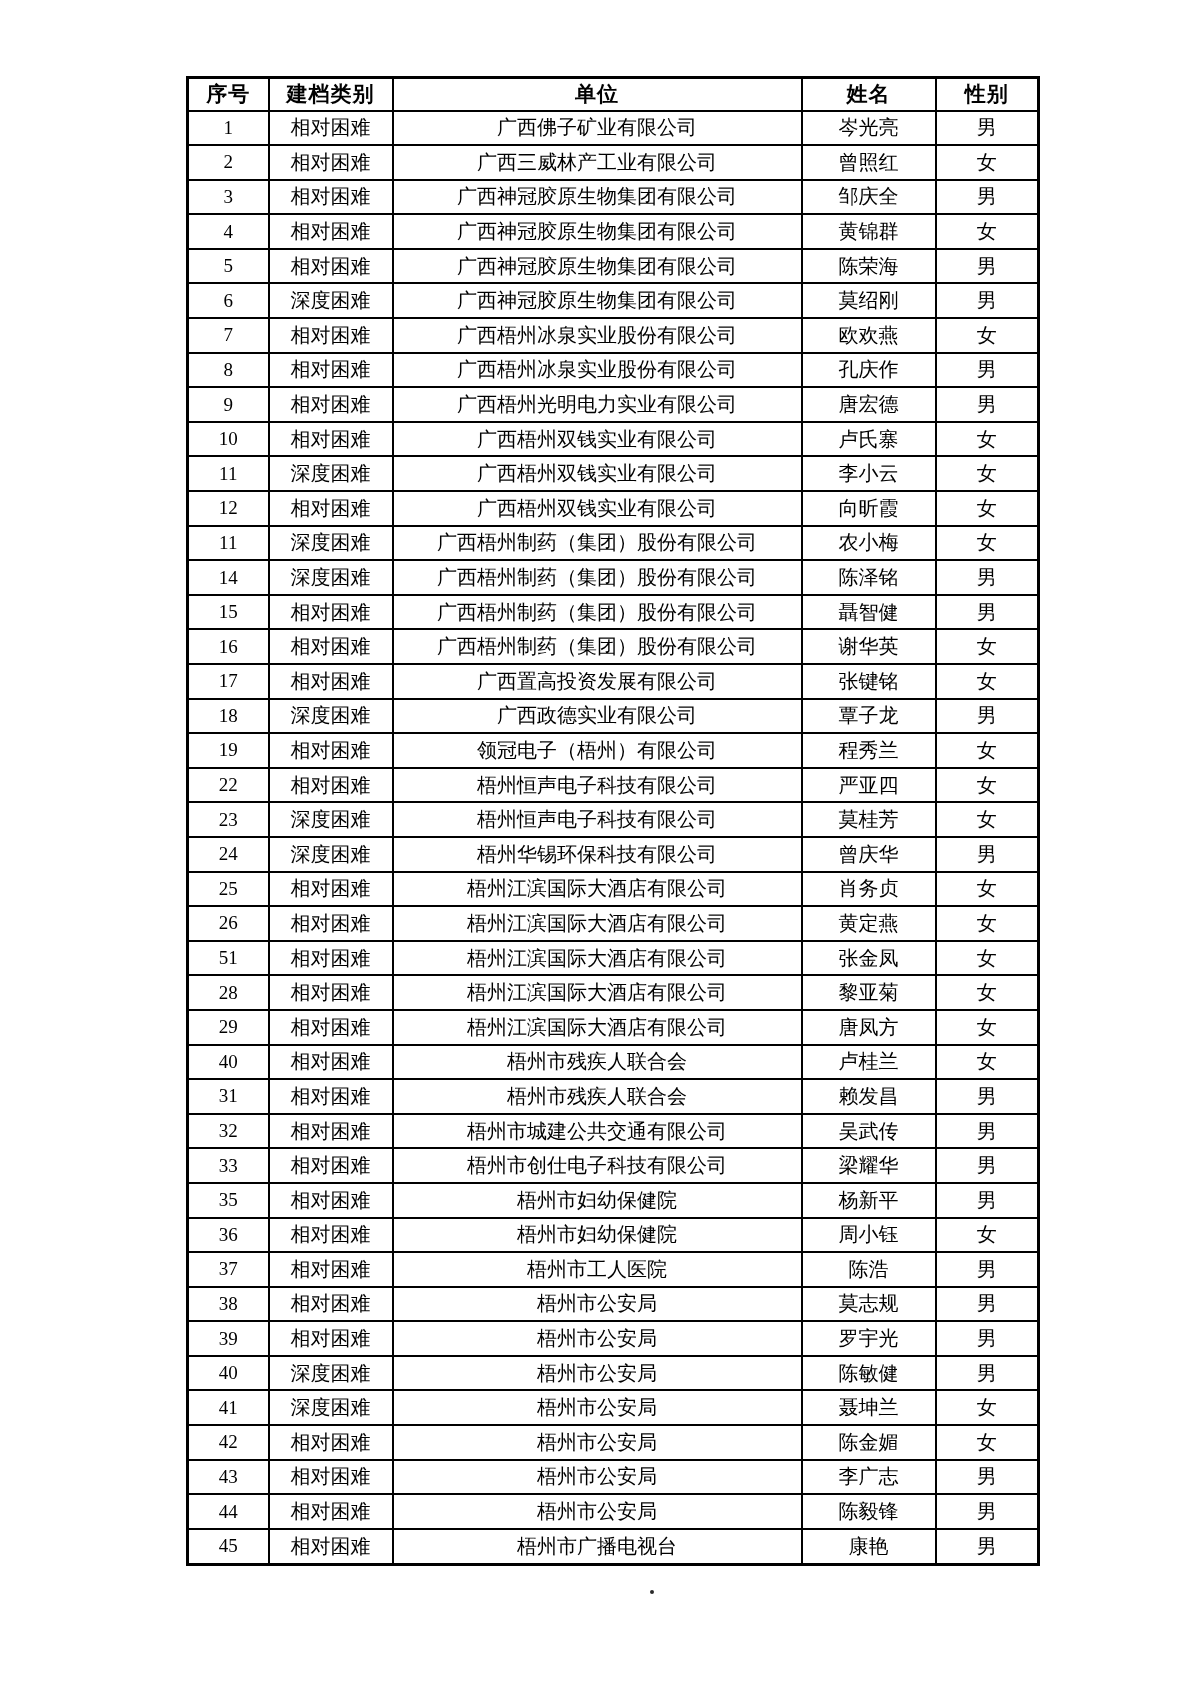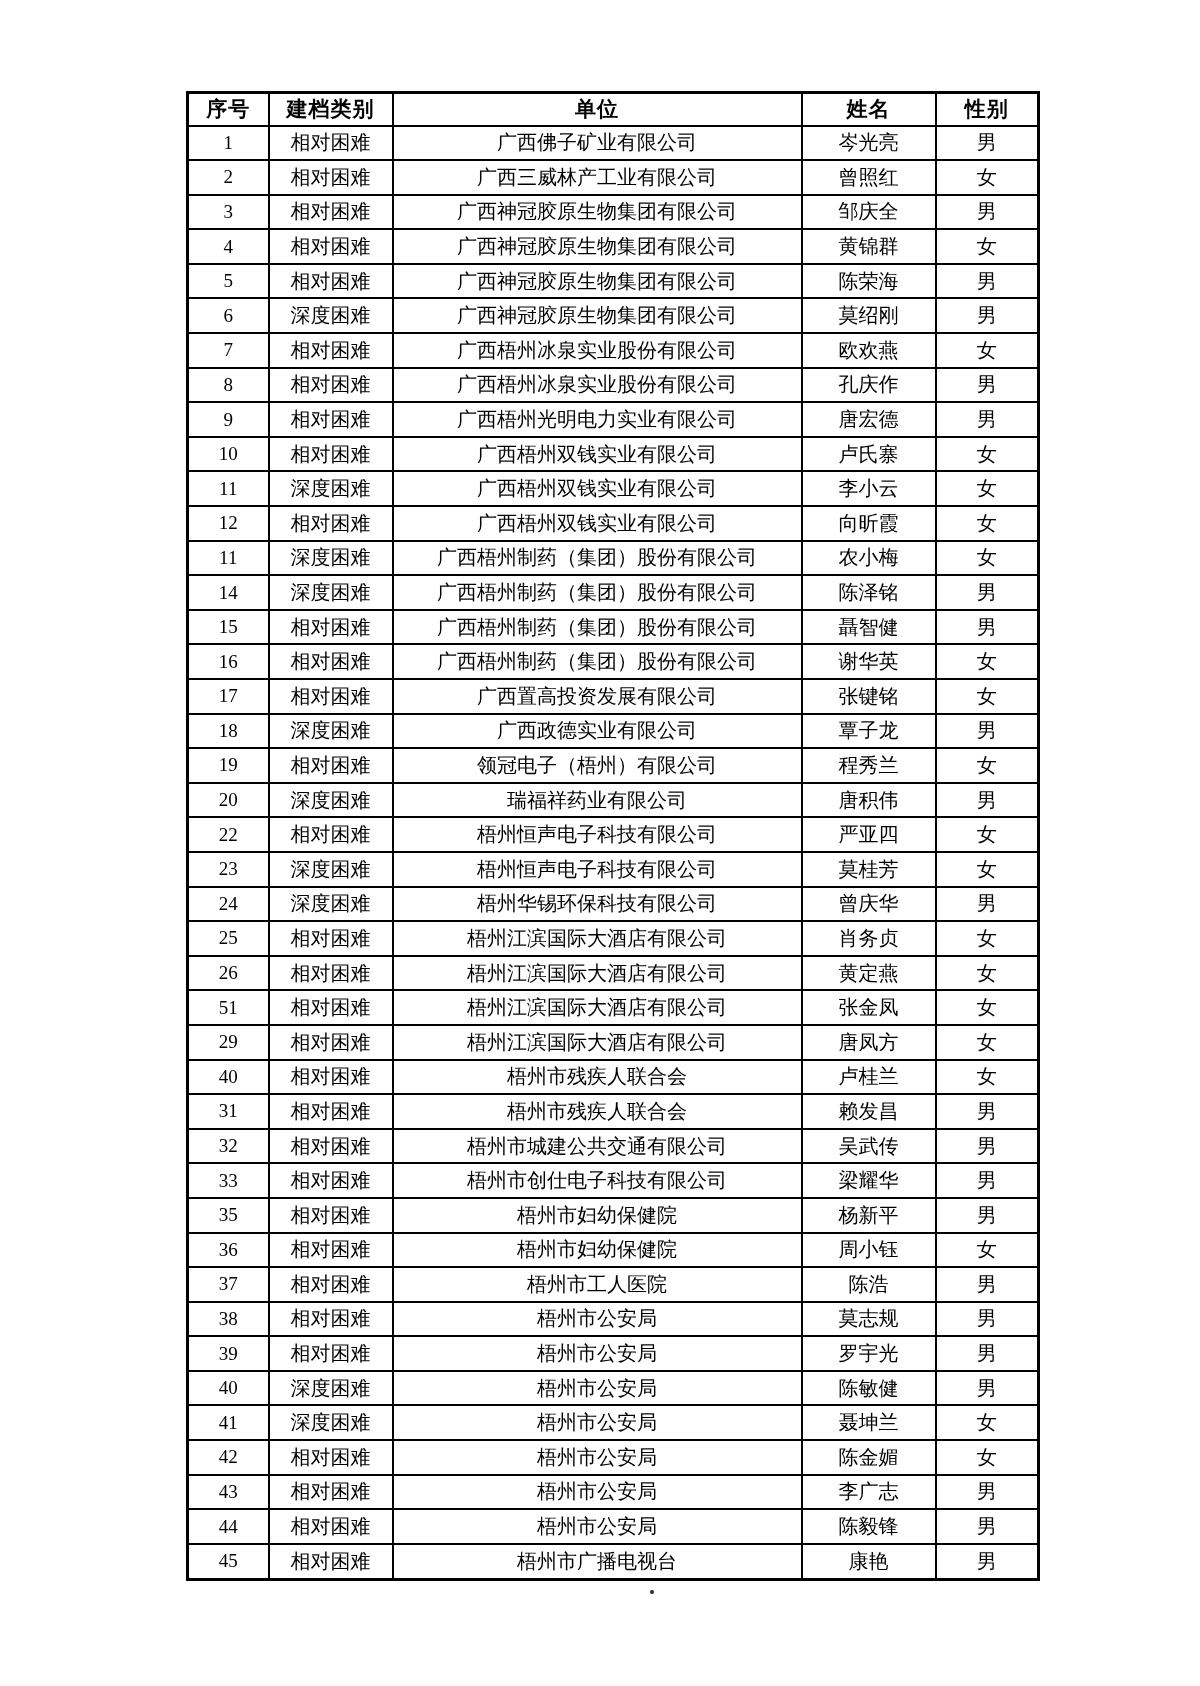--- a/index.html
+++ b/index.html
@@ -12,21 +12,21 @@
     width: 1200px;
     height: 1686px;
     margin: 0 auto;
     background: #ffffff;
     overflow: hidden;
     font-family: "Liberation Serif", "DejaVu Serif", serif;
   }
   table.roster {
     position: absolute;
     left: 186px;
-    top: 91px;
+    top: 76px;
     width: 851px;
     height: 1490px;
     border-collapse: collapse;
     table-layout: fixed;
     background: #ffffff;
   }
   table.roster, table.roster th, table.roster td {
     border: 2px solid #000000;
   }
   table.roster {
@@ -218,27 +218,20 @@
           <td class="c4">男</td>
         </tr>
         <tr>
           <td class="c0">19</td>
           <td class="c1">相对困难</td>
           <td class="c2">领冠电子（梧州）有限公司</td>
           <td class="c3">程秀兰</td>
           <td class="c4">女</td>
         </tr>
         <tr>
-          <td class="c0">20</td>
-          <td class="c1">深度困难</td>
-          <td class="c2">瑞福祥药业有限公司</td>
-          <td class="c3">唐积伟</td>
-          <td class="c4">男</td>
-        </tr>
-        <tr>
           <td class="c0">22</td>
           <td class="c1">相对困难</td>
           <td class="c2">梧州恒声电子科技有限公司</td>
           <td class="c3">严亚四</td>
           <td class="c4">女</td>
         </tr>
         <tr>
           <td class="c0">23</td>
           <td class="c1">深度困难</td>
           <td class="c2">梧州恒声电子科技有限公司</td>
@@ -267,20 +260,27 @@
           <td class="c4">女</td>
         </tr>
         <tr>
           <td class="c0">51</td>
           <td class="c1">相对困难</td>
           <td class="c2">梧州江滨国际大酒店有限公司</td>
           <td class="c3">张金凤</td>
           <td class="c4">女</td>
         </tr>
         <tr>
+          <td class="c0">28</td>
+          <td class="c1">相对困难</td>
+          <td class="c2">梧州江滨国际大酒店有限公司</td>
+          <td class="c3">黎亚菊</td>
+          <td class="c4">女</td>
+        </tr>
+        <tr>
           <td class="c0">29</td>
           <td class="c1">相对困难</td>
           <td class="c2">梧州江滨国际大酒店有限公司</td>
           <td class="c3">唐凤方</td>
           <td class="c4">女</td>
         </tr>
         <tr>
           <td class="c0">40</td>
           <td class="c1">相对困难</td>
           <td class="c2">梧州市残疾人联合会</td>

